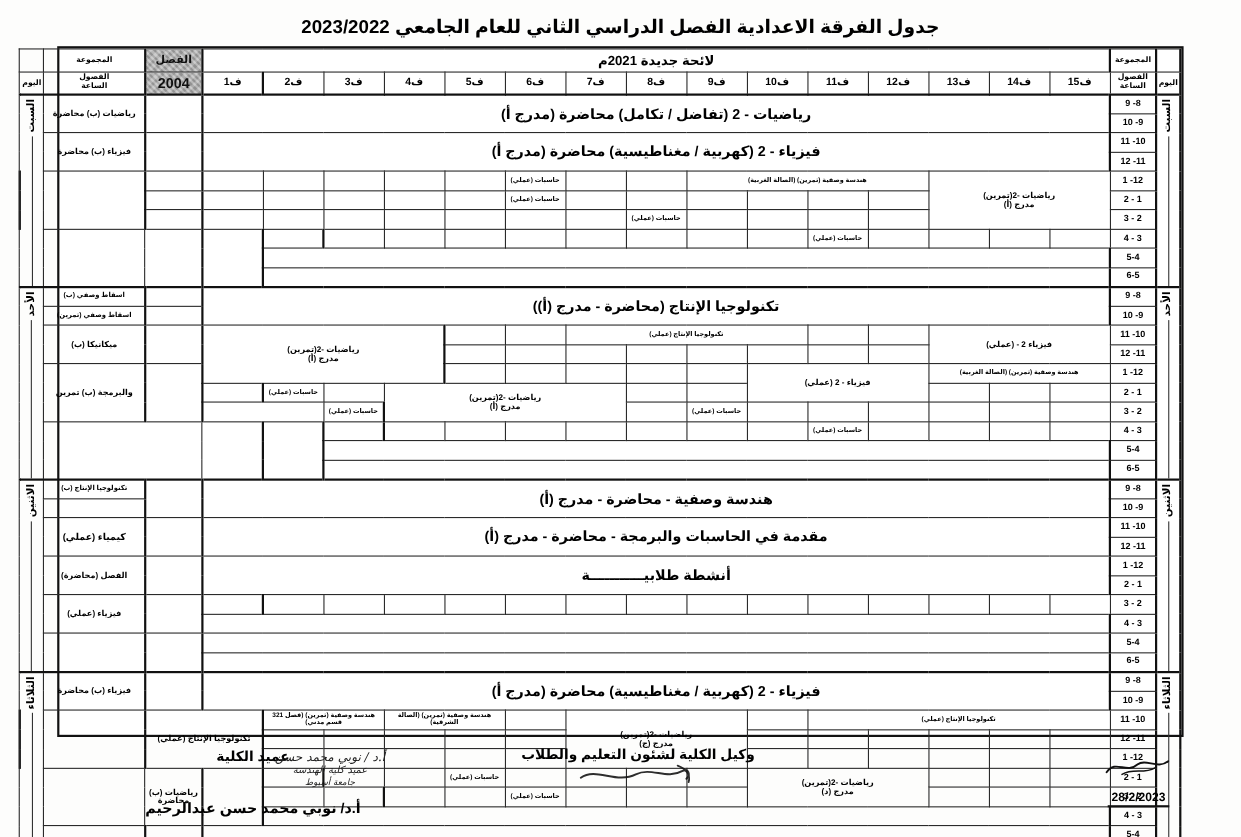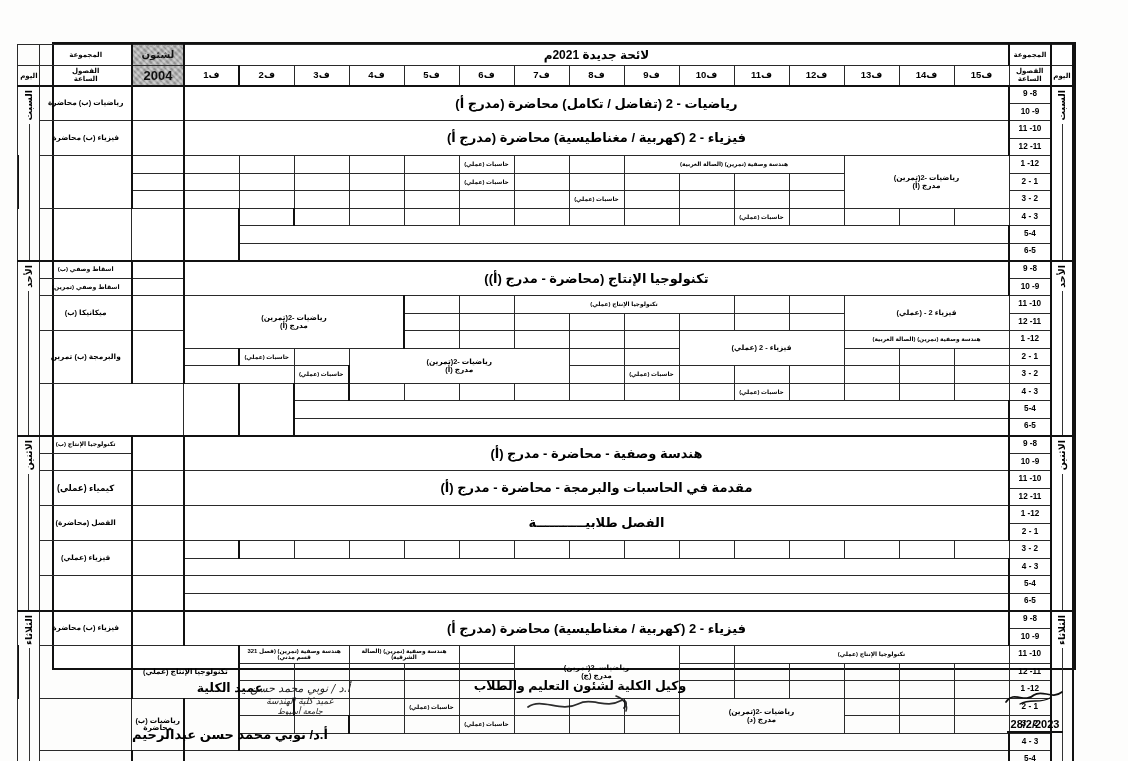--- a/index.html
+++ b/index.html
@@ -96,20 +96,23 @@
   #sig-date{left:975px;top:14px;width:120px;}
   #sig-date .datetext{font-size:11px;font-weight:bold;border-bottom:2px solid #111;display:inline-block;padding:0 4px 1px;}
   .handwrite{font-family:"DejaVu Serif",serif;font-style:italic;font-size:11px;color:#222;}
   .dean-hand{position:absolute;left:165px;top:2px;width:130px;text-align:center;line-height:1.25;}
 </style>
 </head>
 <body>
 
 <div class="sheet">
 
+  <div class="title-bar">
+    <div class="title-text">جدول الفرقة الاعدادية الفصل الدراسي الثاني للعام الجامعي 2023/2022</div>
+  </div>
 
   <div class="frame">
   <table class="grid">
     <colgroup>
       <col style="width:22px">
       <col style="width:42px">
       <col style="width:55px">
           <col style="width:55px">
           <col style="width:55px">
       <col style="width:55px">
@@ -129,21 +132,21 @@
       <col style="width:22px">
     </colgroup>
 
     <tbody>
           <tr class="hdr-band">
       <td class="blank thick-r"></td>
       <td class="grp-hdr thick-r">المجموعة</td>
       <td class="big-band thick-r" colspan="15">
         <div class="band-inner">لائحة جديدة 2021م</div>
       </td>
-      <td class="lam-cell lam-title thick-r">لشئون</td>
+      <td class="lam-cell lam-title thick-r">الفصل</td>
       <td class="grp-hdr thick-r">المجموعة</td>
       <td class="blank"></td>
     </tr>
 
     <tr class="hdr-row thick-b">
       <td class="day-hdr thick-r">اليوم</td>
       <td class="grp-hdr thick-r">
         <div>الفصول</div>
         <div>الساعة</div>
       </td>
@@ -420,21 +423,21 @@
       <td class="slot thick-r">11 -10</td>
       <td class="lecture-wide thick-r" colspan="15" rowspan="2">مقدمة في الحاسبات والبرمجة - محاضرة - مدرج (أ)</td>
       <td class="thick-r" rowspan="2"></td>
       <td class="c3 thick-r" rowspan="2">كيمياء (عملي)</td>
     </tr>
     <tr class="rowh">
       <td class="slot thick-r">12 -11</td>
     </tr>
     <tr class="rowh">
       <td class="slot thick-r">1 -12</td>
-      <td class="lecture-wide thick-r" colspan="15" rowspan="2">الفصل طلابيـــــــــــة</td>
+      <td class="lecture-wide thick-r" colspan="15" rowspan="2">أنشطة طلابيـــــــــــة</td>
       <td class="thick-r" rowspan="2"></td>
       <td class="grpcell thick-r" rowspan="2">الفصل (محاضرة)</td>
     </tr>
     <tr class="rowh">
       <td class="slot thick-r">2 - 1</td>
     </tr>
     <tr class="rowh">
       <td class="slot thick-r">3 - 2</td>
       <td></td>
       <td></td>

